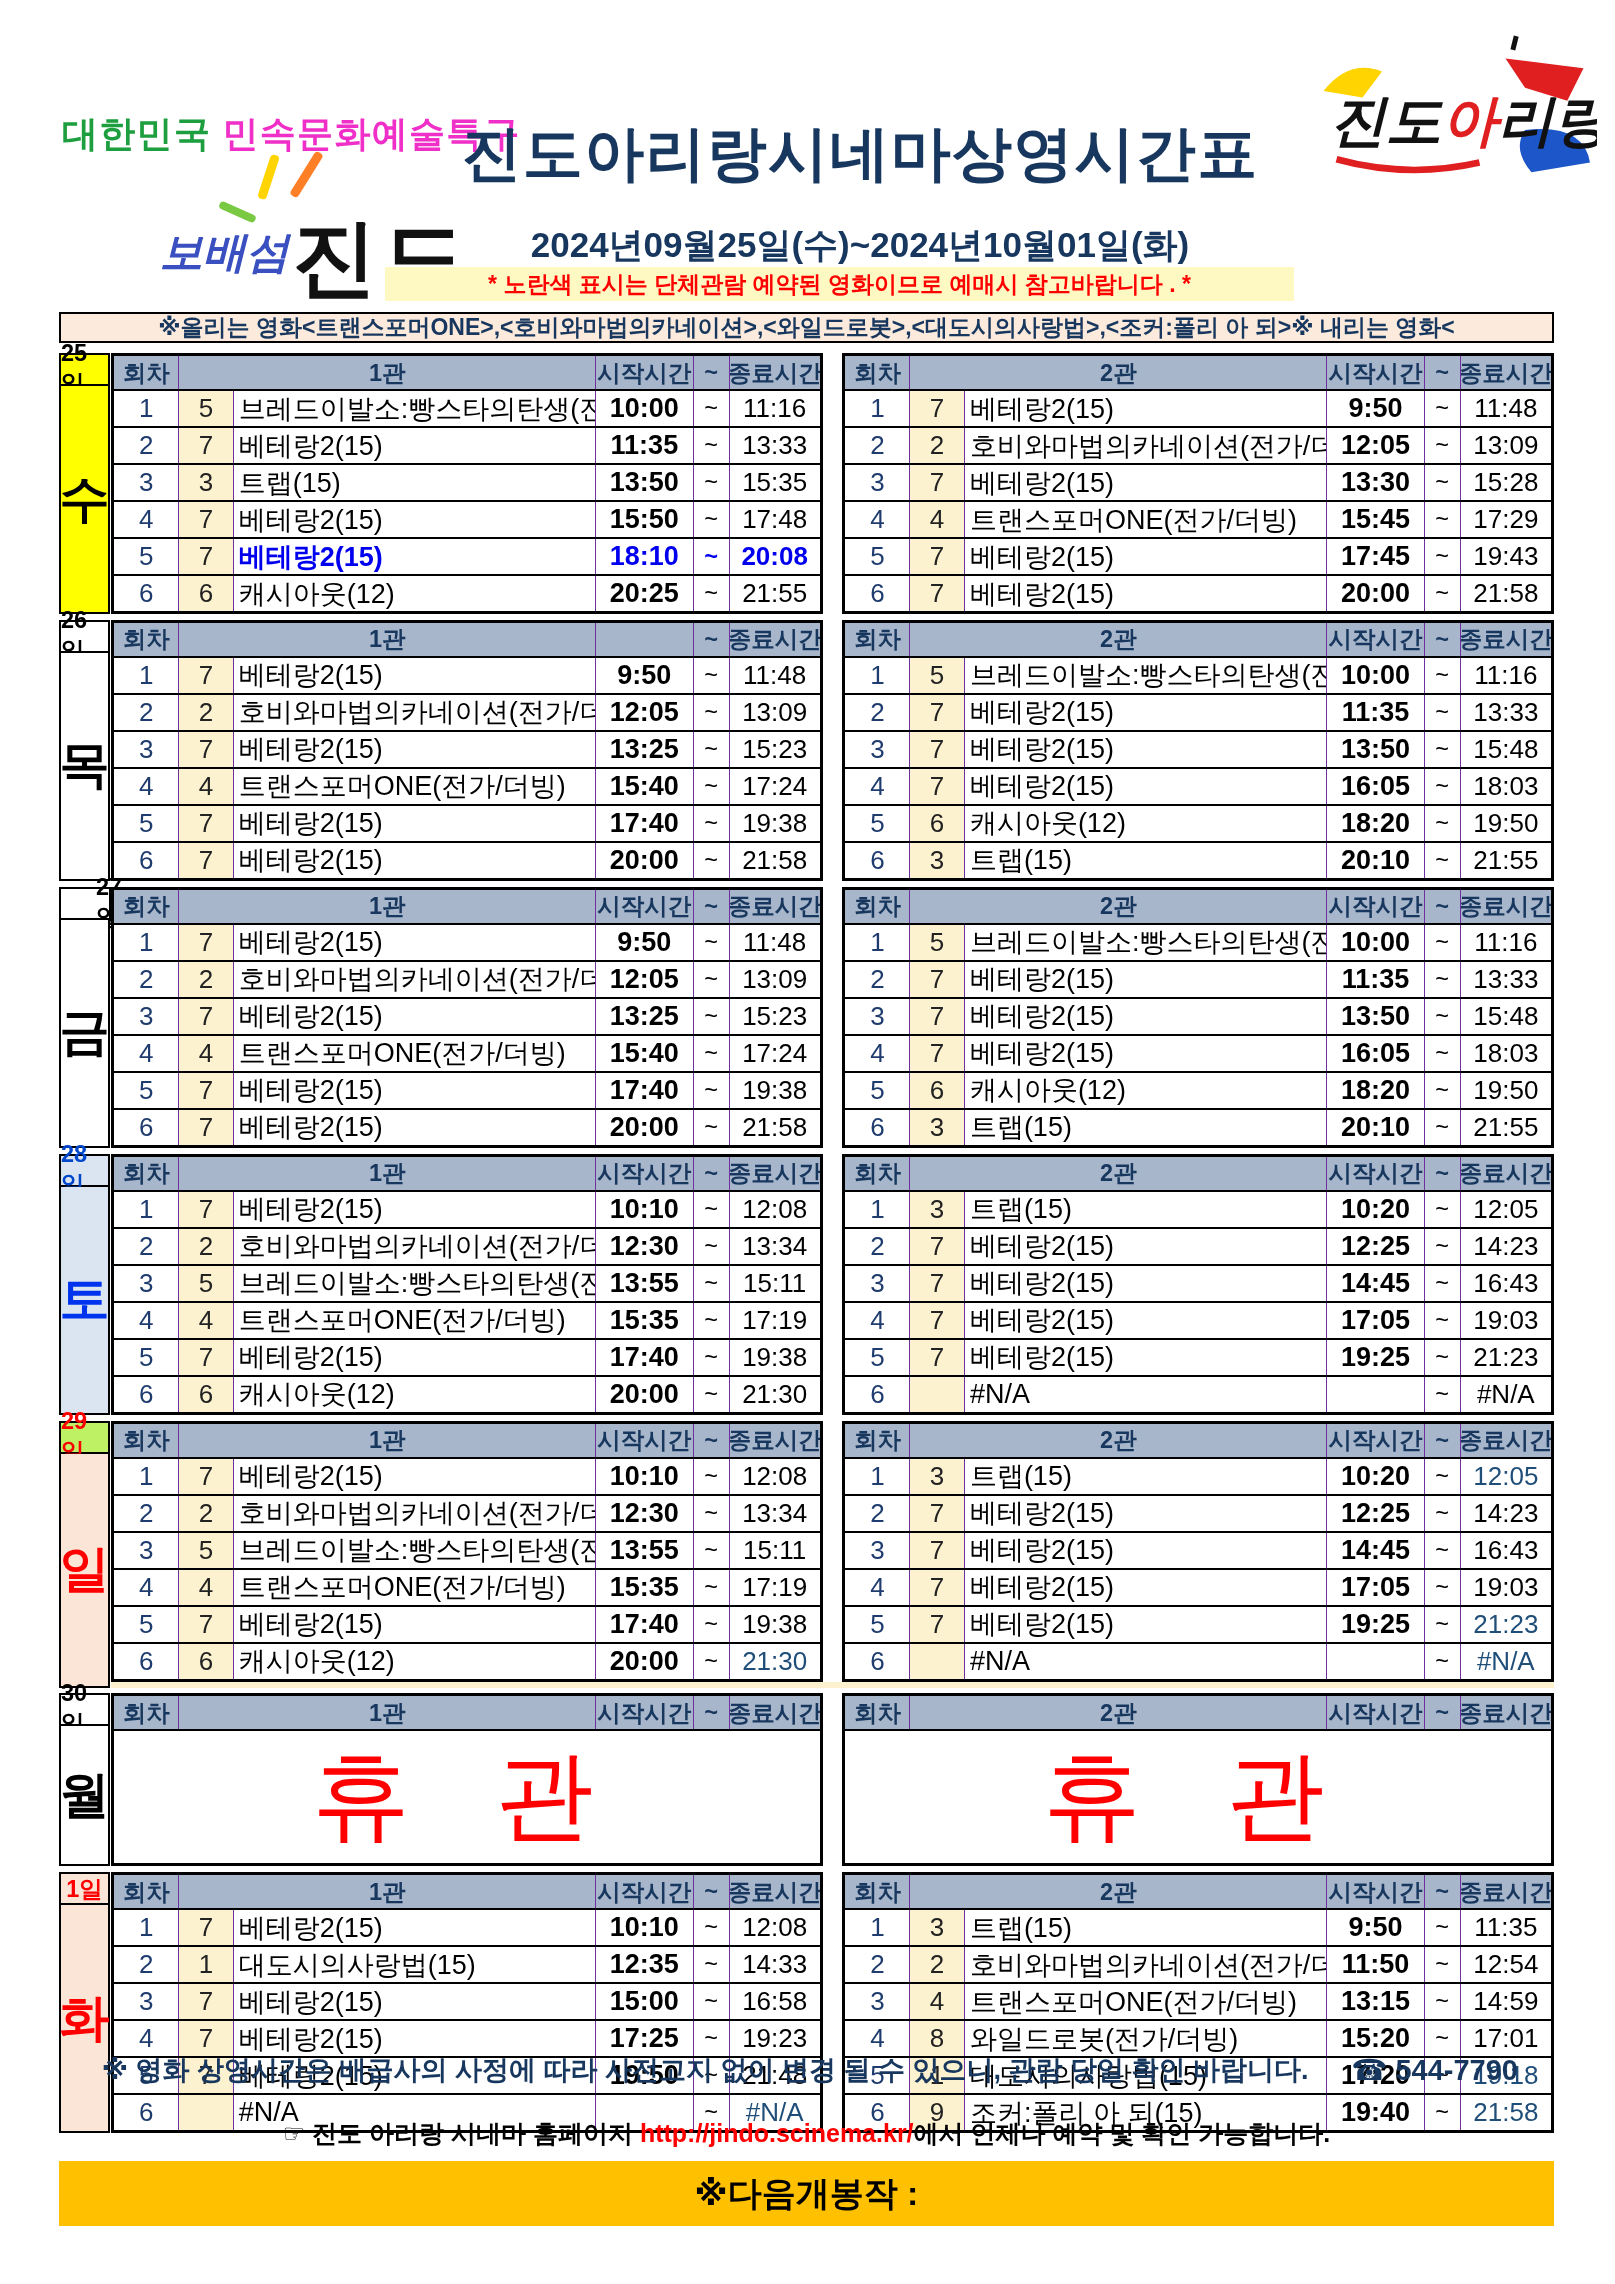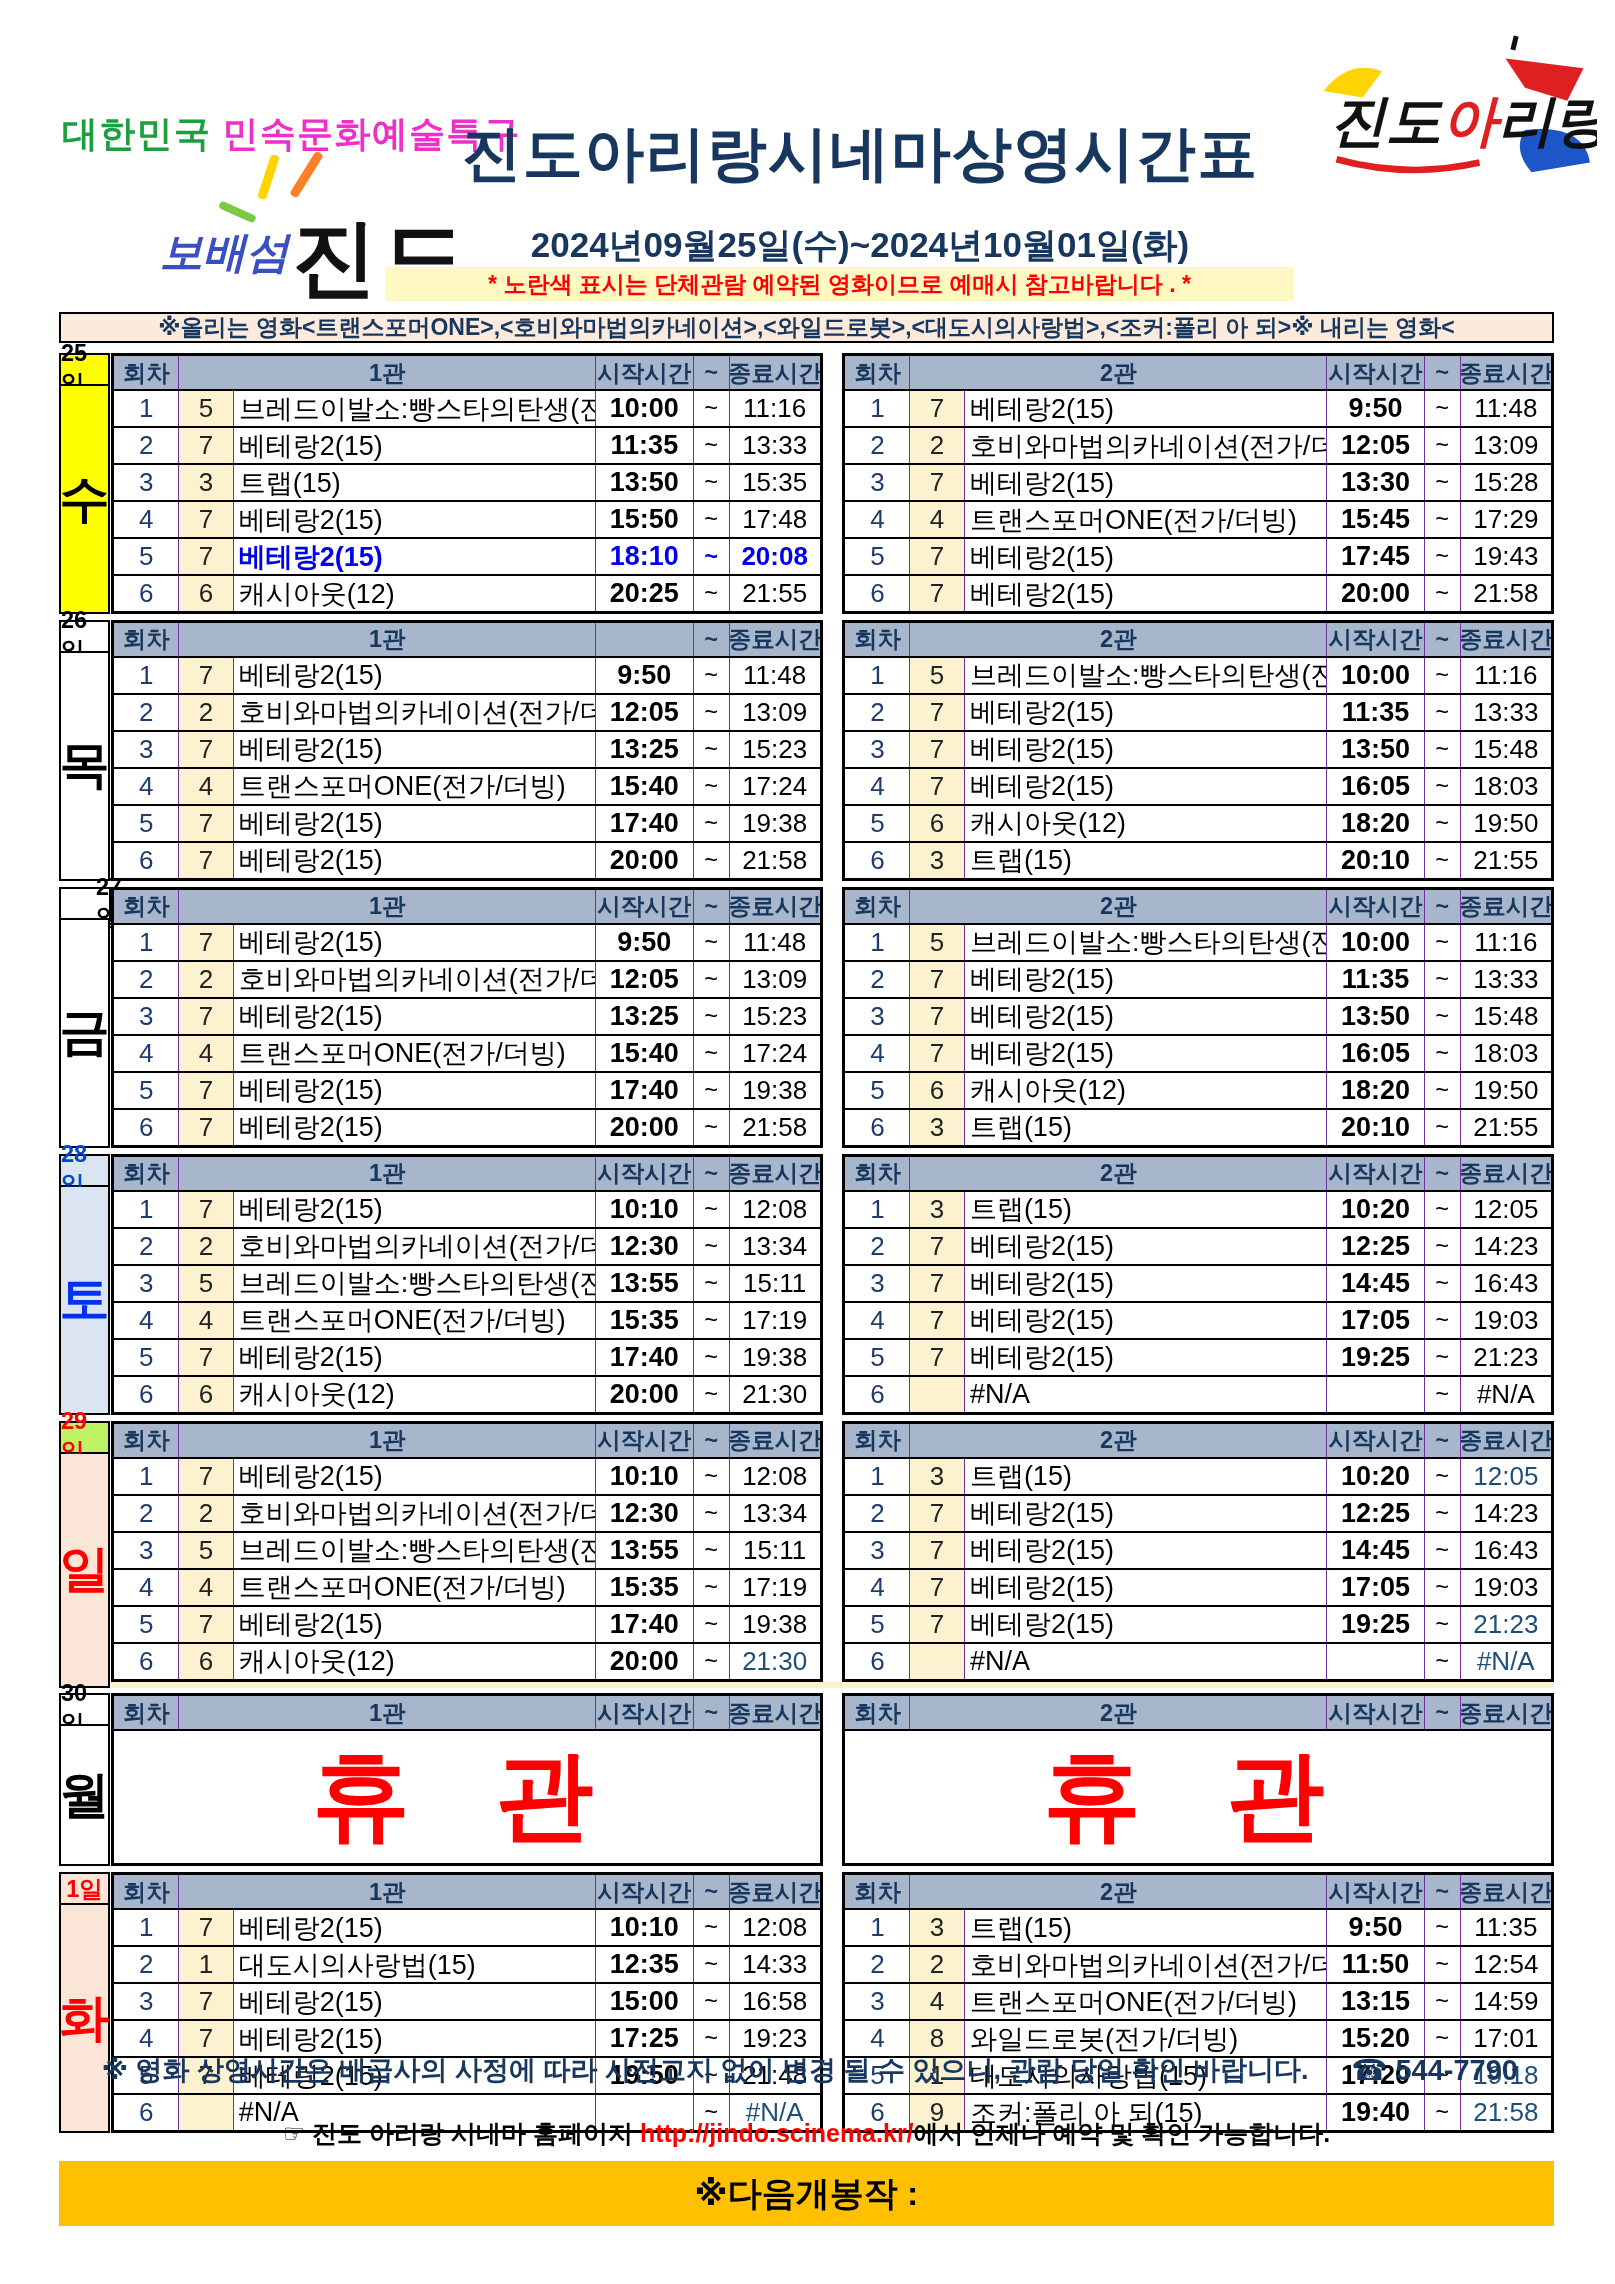--- a/index.html
+++ b/index.html
@@ -51,21 +51,21 @@
   .cell:last-child{border-right:none;}
   .round{color:#1f3c6e;font-size:26px;}
   .code{background:#fdf2cf;color:#222;font-size:26px;}
   .mtitle{justify-content:flex-start;padding-left:5.2px;font-size:27px;color:#000;}
   .start{font-weight:bold;font-size:27px;color:#000;}
   .tilde{font-size:23.5px;color:#000;}
   .end{font-size:26px;color:#000;}
   .row-blue .mtitle,.row-blue .start,.row-blue .tilde,.row-blue .end{color:#0000ee;font-weight:bold;}
   .end.end-blue{color:#1f4e79;}
   .closed-body{flex:1;display:flex;align-items:center;justify-content:center;}
-  .closed-text{color:#ff0000;font-size:98px;font-weight:bold;letter-spacing:29px;}
+  .closed-text{color:#ff0000;font-size:98px;font-weight:normal;letter-spacing:29px;}
   
   .footer-notice{position:absolute;left:59px;top:2052px;width:1495px;display:flex;align-items:center;}
   .fn-text{flex:1;text-align:center;font-size:27px;font-weight:bold;color:#17375e;white-space:nowrap;}
   .fn-phone{font-size:29px;font-weight:bold;color:#17375e;padding-right:36px;white-space:nowrap;}
   .footer-home{position:absolute;left:59px;top:2117px;width:1495px;text-align:center;font-size:25px;font-weight:bold;color:#000;white-space:nowrap;}
   .fh-url{color:#ff0000;}
   .next-bar{position:absolute;left:59px;top:2161px;width:1495px;height:65px;background:#ffc000;
     display:flex;align-items:center;justify-content:center;font-size:34px;font-weight:bold;color:#000;}
 </style>
 </head>

